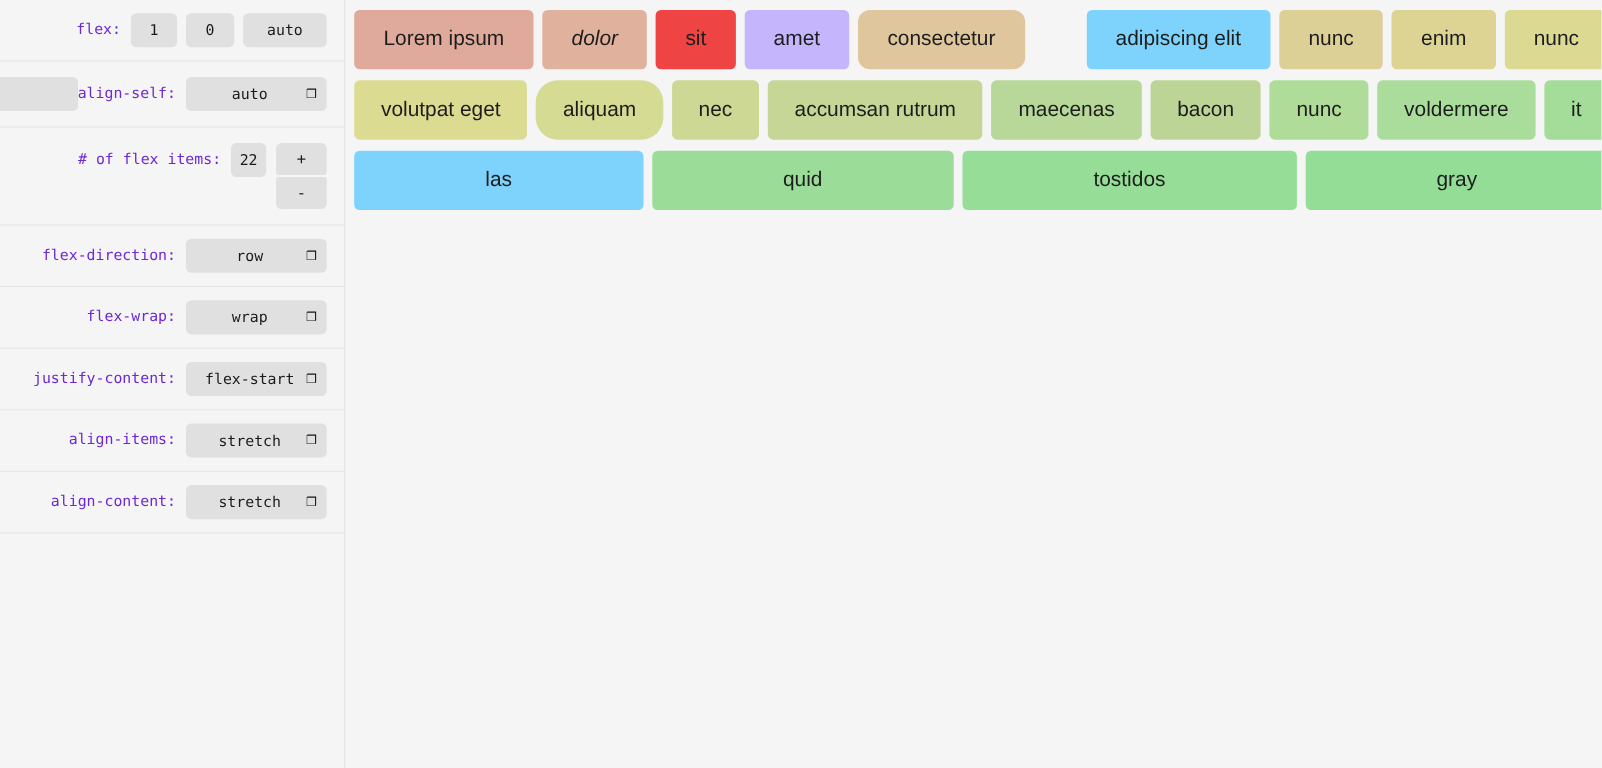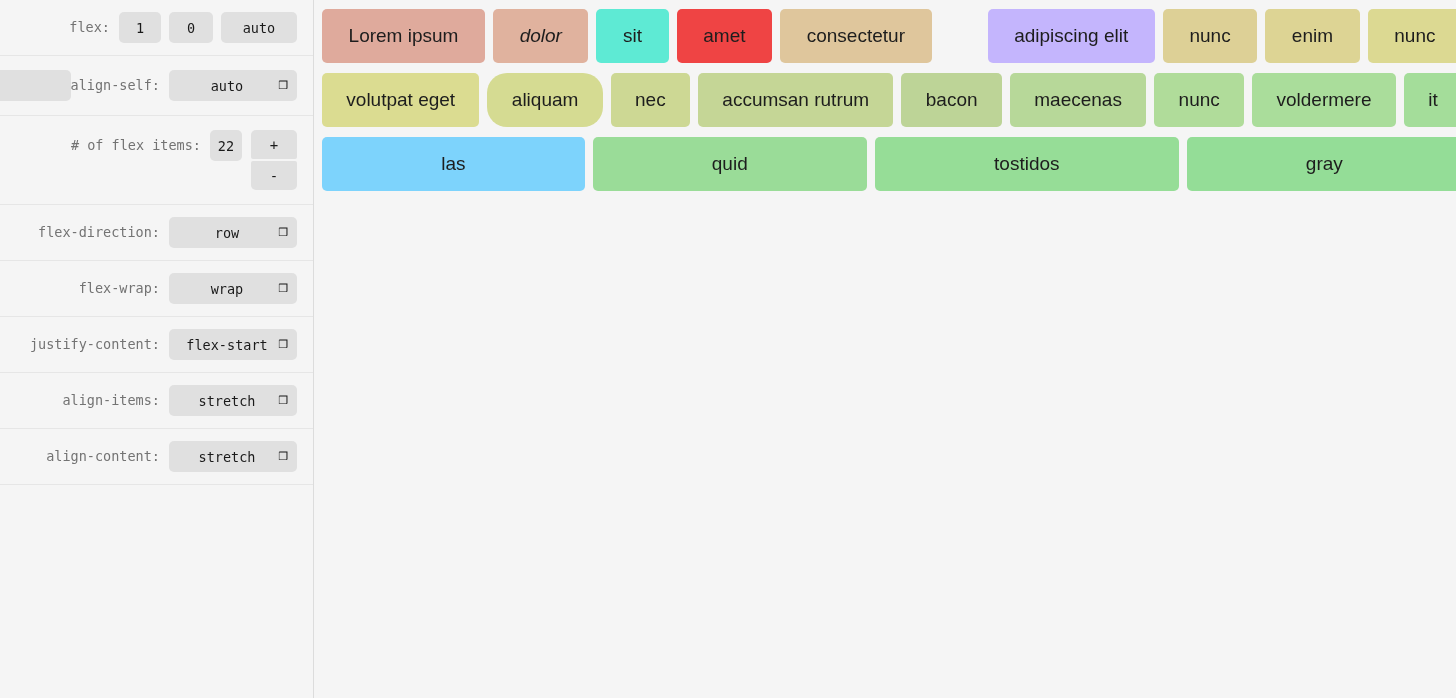--- a/index.html
+++ b/index.html
@@ -67,21 +67,21 @@
     display: flex;
     align-items: flex-start;
     justify-content: flex-end;
     box-sizing: border-box;
   }
   .sb-row.tall { padding-top: 14px; padding-bottom: 14px; }
 
   .sb-label {
     font-family: "DejaVu Sans Mono", monospace;
     font-size: 13.5px;
-    color: #737373;
+    color: #6d28d9;
     white-space: nowrap;
     line-height: 31px;
     margin-right: 9px;
   }
 
   .ctl {
     background: #e0e0e0;
     border: none;
     border-radius: 5px;
     height: 31px;
@@ -305,33 +305,33 @@
         <span class="sel-arrow">❒</span>
       </span>
     </div>
 
   </aside>
 
   <main class="main">
     <div class="flex-container" id="flex-container">
         <div class="flex-item" style="background: rgb(223, 170, 156);">Lorem ipsum</div>
         <div class="flex-item" style="background: rgb(224, 178, 158); font-style: italic;">dolor</div>
-        <div class="flex-item" style="background: #5eead4;">sit</div>
-        <div class="flex-item" style="background: #ef4444;">amet</div>
-        <div class="flex-item" style="background: rgb(223, 198, 156);">consectetur</div>
-        <div class="flex-item" style="background: #c4b5fd; margin-left: 48px;">adipiscing elit</div>
+        <div class="flex-item" style="background: #ef4444;">sit</div>
+        <div class="flex-item" style="background: #c4b5fd;">amet</div>
+        <div class="flex-item" style="background: rgb(223, 198, 156); border-radius: 11px;">consectetur</div>
+        <div class="flex-item" style="background: #7dd3fc; margin-left: 48px;">adipiscing elit</div>
         <div class="flex-item" style="background: rgb(221, 208, 150);">nunc</div>
         <div class="flex-item" style="background: rgb(221, 212, 148);">enim</div>
         <div class="flex-item" style="background: rgb(220, 217, 146);">nunc</div>
         <div class="flex-item" style="background: rgb(219, 220, 145);">volutpat eget</div>
         <div class="flex-item" style="background: rgb(213, 219, 146); border-radius: 20px;">aliquam</div>
         <div class="flex-item" style="background: rgb(205, 216, 148);">nec</div>
         <div class="flex-item" style="background: rgb(197, 214, 150);">accumsan rutrum</div>
+        <div class="flex-item" style="background: rgb(183, 216, 153);">maecenas</div>
         <div class="flex-item" style="background: rgb(189, 212, 151);">bacon</div>
-        <div class="flex-item" style="background: rgb(183, 216, 153);">maecenas</div>
         <div class="flex-item" style="background: rgb(176, 220, 154);">nunc</div>
         <div class="flex-item" style="background: rgb(170, 221, 155);">voldermere</div>
         <div class="flex-item" style="background: rgb(164, 221, 154);">it</div>
         <div class="flex-item" style="background: #7dd3fc;">las</div>
         <div class="flex-item" style="background: rgb(154, 220, 152);">quid</div>
         <div class="flex-item" style="background: rgb(150, 221, 151);">tostidos</div>
         <div class="flex-item" style="background: rgb(148, 221, 151);">gray</div>
       </div>
   </main>
 

